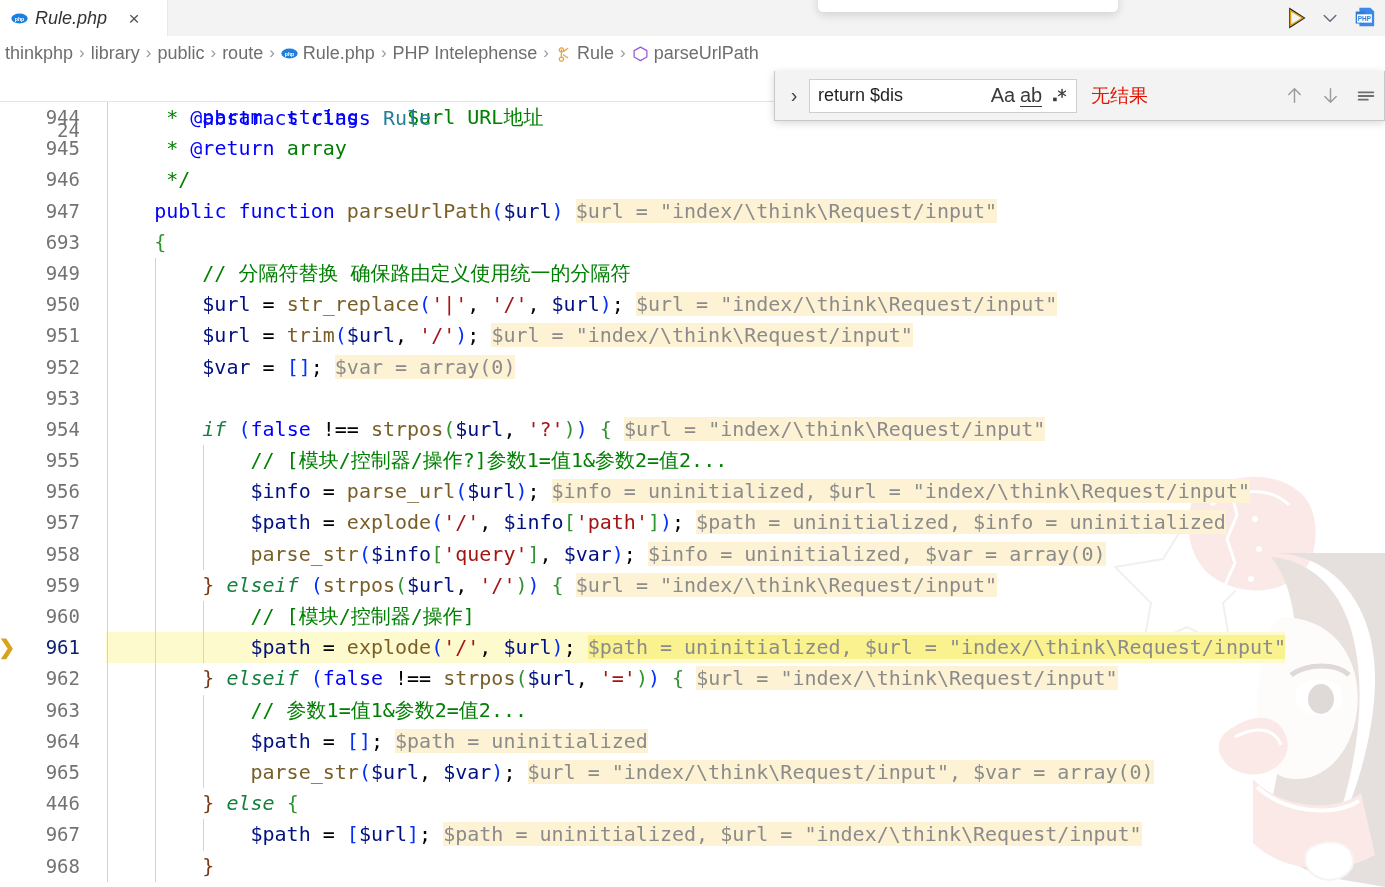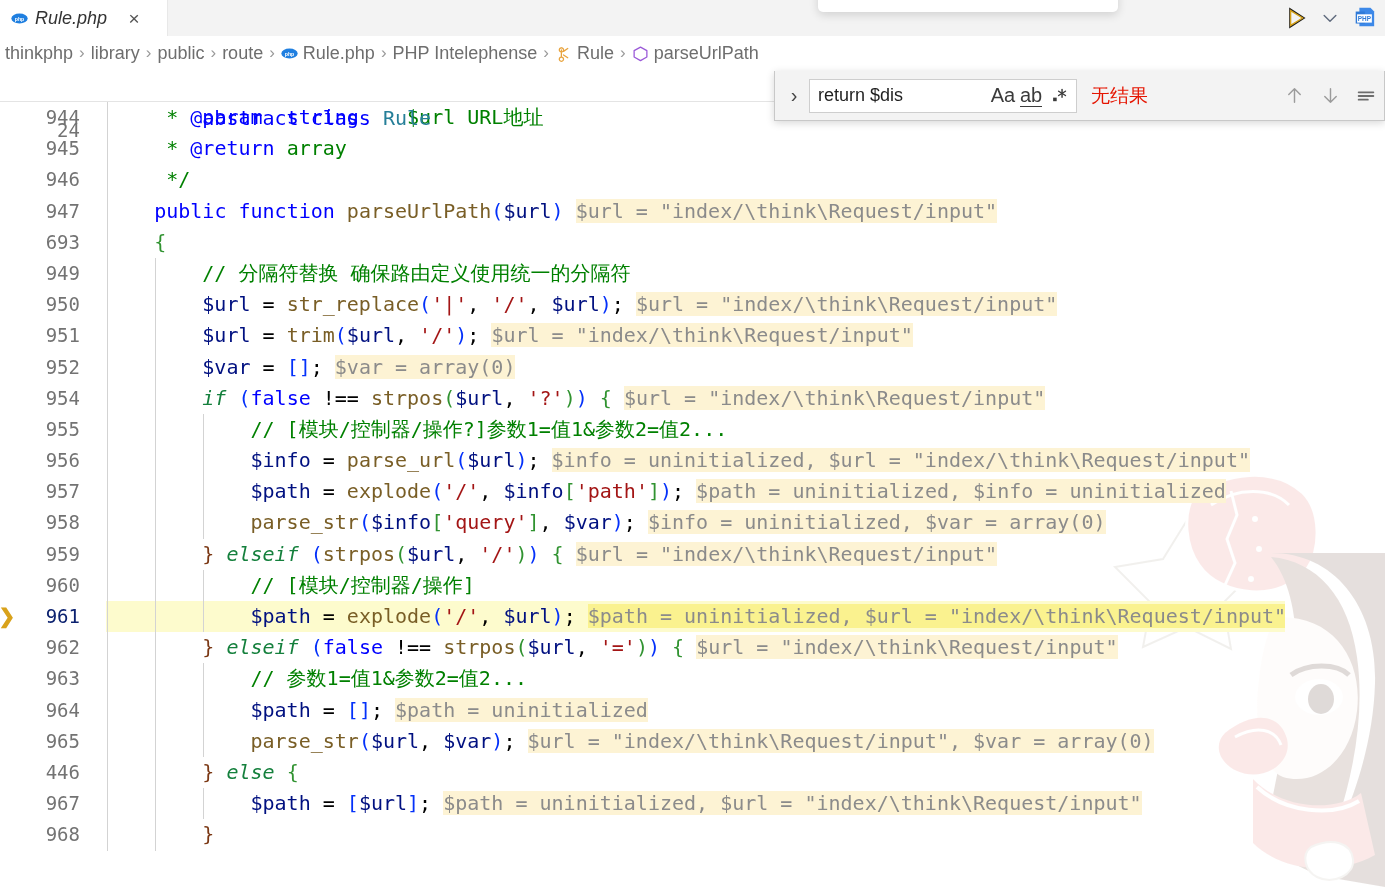--- a/index.html
+++ b/index.html
@@ -382,20 +382,21 @@
   <div class="editor" id="editor">
       <div class="code-line"><span class="gutter-num">944</span><span class="iguide" style="left: 107px;"></span><span class="code-text"><span class="t-doc">     * </span><span class="t-doctag">@param</span><span class="t-doc">  </span><span class="t-doctag">string</span><span class="t-doc">    $url URL地址</span></span></div>
       <div class="code-line"><span class="gutter-num">945</span><span class="iguide" style="left: 107px;"></span><span class="code-text"><span class="t-doc">     * </span><span class="t-doctag">@return</span><span class="t-doc"> array</span></span></div>
       <div class="code-line"><span class="gutter-num">946</span><span class="iguide" style="left: 107px;"></span><span class="code-text"><span class="t-doc">     */</span></span></div>
       <div class="code-line"><span class="gutter-num">947</span><span class="iguide" style="left: 107px;"></span><span class="code-text"><span class="t-punct">    </span><span class="t-kw2">public</span><span class="t-punct"> </span><span class="t-kw2">function</span><span class="t-punct"> </span><span class="t-fn">parseUrlPath</span><span class="t-brk">(</span><span class="t-var">$url</span><span class="t-brk">)</span><span class="t-punct"> </span><span class="t-inline">$url = "index/\think\Request/input"</span></span></div>
       <div class="code-line"><span class="gutter-num">693</span><span class="iguide" style="left: 107px;"></span><span class="code-text"><span class="t-punct">    </span><span class="t-brk2">{</span></span></div>
       <div class="code-line"><span class="gutter-num">949</span><span class="iguide" style="left: 107px;"></span><span class="iguide" style="left: 155.08px;"></span><span class="code-text"><span class="t-punct">        </span><span class="t-cmt">// 分隔符替换 确保路由定义使用统一的分隔符</span></span></div>
       <div class="code-line"><span class="gutter-num">950</span><span class="iguide" style="left: 107px;"></span><span class="iguide" style="left: 155.08px;"></span><span class="code-text"><span class="t-punct">        </span><span class="t-var">$url</span><span class="t-punct"> = </span><span class="t-fn">str_replace</span><span class="t-brk">(</span><span class="t-str">'|'</span><span class="t-punct">, </span><span class="t-str">'/'</span><span class="t-punct">, </span><span class="t-var">$url</span><span class="t-brk">)</span><span class="t-punct">;</span><span class="t-punct"> </span><span class="t-inline">$url = "index/\think\Request/input"</span></span></div>
       <div class="code-line"><span class="gutter-num">951</span><span class="iguide" style="left: 107px;"></span><span class="iguide" style="left: 155.08px;"></span><span class="code-text"><span class="t-punct">        </span><span class="t-var">$url</span><span class="t-punct"> = </span><span class="t-fn">trim</span><span class="t-brk">(</span><span class="t-var">$url</span><span class="t-punct">, </span><span class="t-str">'/'</span><span class="t-brk">)</span><span class="t-punct">;</span><span class="t-punct"> </span><span class="t-inline">$url = "index/\think\Request/input"</span></span></div>
       <div class="code-line"><span class="gutter-num">952</span><span class="iguide" style="left: 107px;"></span><span class="iguide" style="left: 155.08px;"></span><span class="code-text"><span class="t-punct">        </span><span class="t-var">$var</span><span class="t-punct"> = </span><span class="t-brk">[]</span><span class="t-punct">;</span><span class="t-punct"> </span><span class="t-inline">$var = array(0)</span></span></div>
+      <div class="code-line"><span class="gutter-num">953</span><span class="iguide" style="left: 107px;"></span><span class="iguide" style="left: 155.08px;"></span><span class="code-text"></span></div>
       <div class="code-line"><span class="gutter-num">954</span><span class="iguide" style="left: 107px;"></span><span class="iguide" style="left: 155.08px;"></span><span class="code-text"><span class="t-punct">        </span><span class="t-kw">if</span><span class="t-punct"> </span><span class="t-brk">(</span><span class="t-kw2">false</span><span class="t-punct"> !== </span><span class="t-fn">strpos</span><span class="t-brk2">(</span><span class="t-var">$url</span><span class="t-punct">, </span><span class="t-str">'?'</span><span class="t-brk2">)</span><span class="t-brk">)</span><span class="t-punct"> </span><span class="t-brk2">{</span><span class="t-punct"> </span><span class="t-inline">$url = "index/\think\Request/input"</span></span></div>
       <div class="code-line"><span class="gutter-num">955</span><span class="iguide" style="left: 107px;"></span><span class="iguide" style="left: 155.08px;"></span><span class="iguide" style="left: 203.16px;"></span><span class="code-text"><span class="t-punct">            </span><span class="t-cmt">// [模块/控制器/操作?]参数1=值1&amp;参数2=值2...</span></span></div>
       <div class="code-line"><span class="gutter-num">956</span><span class="iguide" style="left: 107px;"></span><span class="iguide" style="left: 155.08px;"></span><span class="iguide" style="left: 203.16px;"></span><span class="code-text"><span class="t-punct">            </span><span class="t-var">$info</span><span class="t-punct"> = </span><span class="t-fn">parse_url</span><span class="t-brk">(</span><span class="t-var">$url</span><span class="t-brk">)</span><span class="t-punct">;</span><span class="t-punct"> </span><span class="t-inline">$info = uninitialized, $url = "index/\think\Request/input"</span></span></div>
       <div class="code-line"><span class="gutter-num">957</span><span class="iguide" style="left: 107px;"></span><span class="iguide" style="left: 155.08px;"></span><span class="iguide" style="left: 203.16px;"></span><span class="code-text"><span class="t-punct">            </span><span class="t-var">$path</span><span class="t-punct"> = </span><span class="t-fn">explode</span><span class="t-brk">(</span><span class="t-str">'/'</span><span class="t-punct">, </span><span class="t-var">$info</span><span class="t-brk2">[</span><span class="t-str">'path'</span><span class="t-brk2">]</span><span class="t-brk">)</span><span class="t-punct">;</span><span class="t-punct"> </span><span class="t-inline">$path = uninitialized, $info = uninitialized</span></span></div>
       <div class="code-line"><span class="gutter-num">958</span><span class="iguide" style="left: 107px;"></span><span class="iguide" style="left: 155.08px;"></span><span class="iguide" style="left: 203.16px;"></span><span class="code-text"><span class="t-punct">            </span><span class="t-fn">parse_str</span><span class="t-brk">(</span><span class="t-var">$info</span><span class="t-brk2">[</span><span class="t-str">'query'</span><span class="t-brk2">]</span><span class="t-punct">, </span><span class="t-var">$var</span><span class="t-brk">)</span><span class="t-punct">;</span><span class="t-punct"> </span><span class="t-inline">$info = uninitialized, $var = array(0)</span></span></div>
       <div class="code-line"><span class="gutter-num">959</span><span class="iguide" style="left: 107px;"></span><span class="iguide" style="left: 155.08px;"></span><span class="code-text"><span class="t-punct">        </span><span class="t-brk3">}</span><span class="t-punct"> </span><span class="t-kw">elseif</span><span class="t-punct"> </span><span class="t-brk">(</span><span class="t-fn">strpos</span><span class="t-brk2">(</span><span class="t-var">$url</span><span class="t-punct">, </span><span class="t-str">'/'</span><span class="t-brk2">)</span><span class="t-brk">)</span><span class="t-punct"> </span><span class="t-brk2">{</span><span class="t-punct"> </span><span class="t-inline">$url = "index/\think\Request/input"</span></span></div>
       <div class="code-line"><span class="gutter-num">960</span><span class="iguide" style="left: 107px;"></span><span class="iguide" style="left: 155.08px;"></span><span class="iguide" style="left: 203.16px;"></span><span class="code-text"><span class="t-punct">            </span><span class="t-cmt">// [模块/控制器/操作]</span></span></div>
       <div class="code-line active"><div class="active-row-bg"></div><span class="debug-arrow">❯</span><span class="gutter-num">961</span><span class="iguide" style="left: 107px;"></span><span class="iguide" style="left: 155.08px;"></span><span class="iguide" style="left: 203.16px;"></span><span class="code-text"><span class="t-punct">            </span><span class="t-var">$path</span><span class="t-punct"> = </span><span class="t-fn">explode</span><span class="t-brk">(</span><span class="t-str">'/'</span><span class="t-punct">, </span><span class="t-var">$url</span><span class="t-brk">)</span><span class="t-punct">;</span><span class="t-punct"> </span><span class="t-inline">$path = uninitialized, $url = "index/\think\Request/input"</span></span></div>
       <div class="code-line"><span class="gutter-num">962</span><span class="iguide" style="left: 107px;"></span><span class="iguide" style="left: 155.08px;"></span><span class="code-text"><span class="t-punct">        </span><span class="t-brk3">}</span><span class="t-punct"> </span><span class="t-kw">elseif</span><span class="t-punct"> </span><span class="t-brk">(</span><span class="t-kw2">false</span><span class="t-punct"> !== </span><span class="t-fn">strpos</span><span class="t-brk2">(</span><span class="t-var">$url</span><span class="t-punct">, </span><span class="t-str">'='</span><span class="t-brk2">)</span><span class="t-brk">)</span><span class="t-punct"> </span><span class="t-brk2">{</span><span class="t-punct"> </span><span class="t-inline">$url = "index/\think\Request/input"</span></span></div>
       <div class="code-line"><span class="gutter-num">963</span><span class="iguide" style="left: 107px;"></span><span class="iguide" style="left: 155.08px;"></span><span class="iguide" style="left: 203.16px;"></span><span class="code-text"><span class="t-punct">            </span><span class="t-cmt">// 参数1=值1&amp;参数2=值2...</span></span></div>

